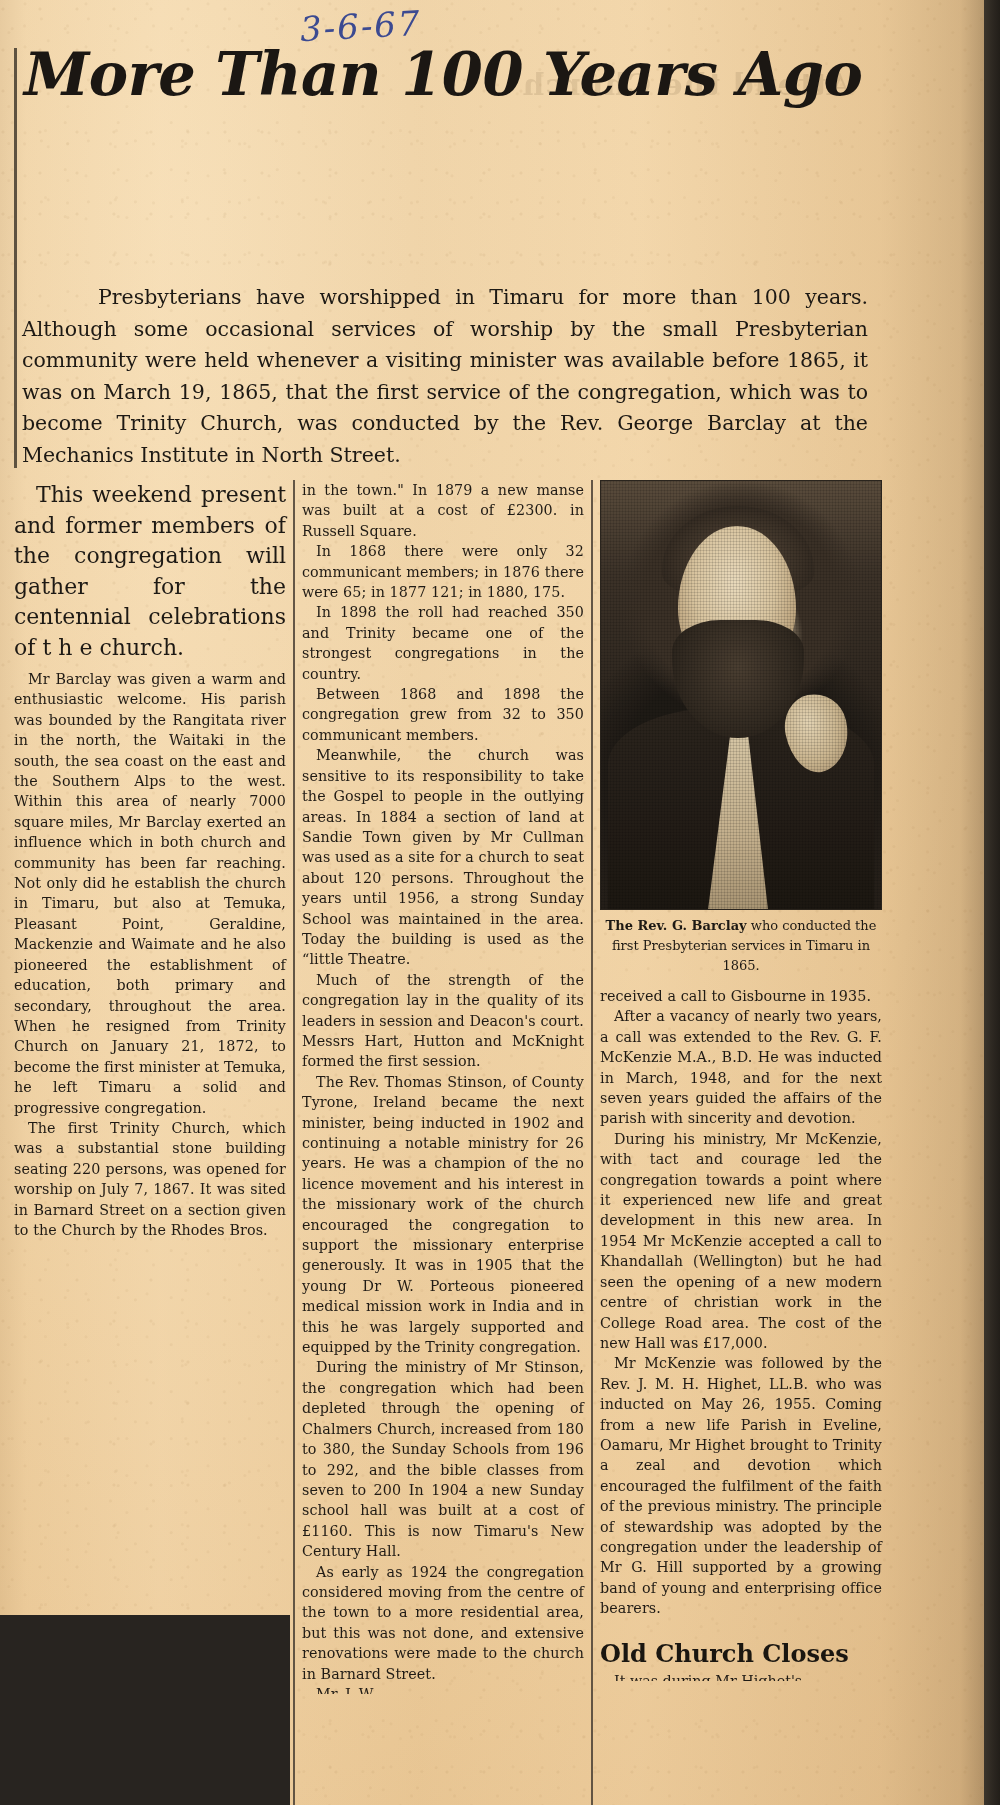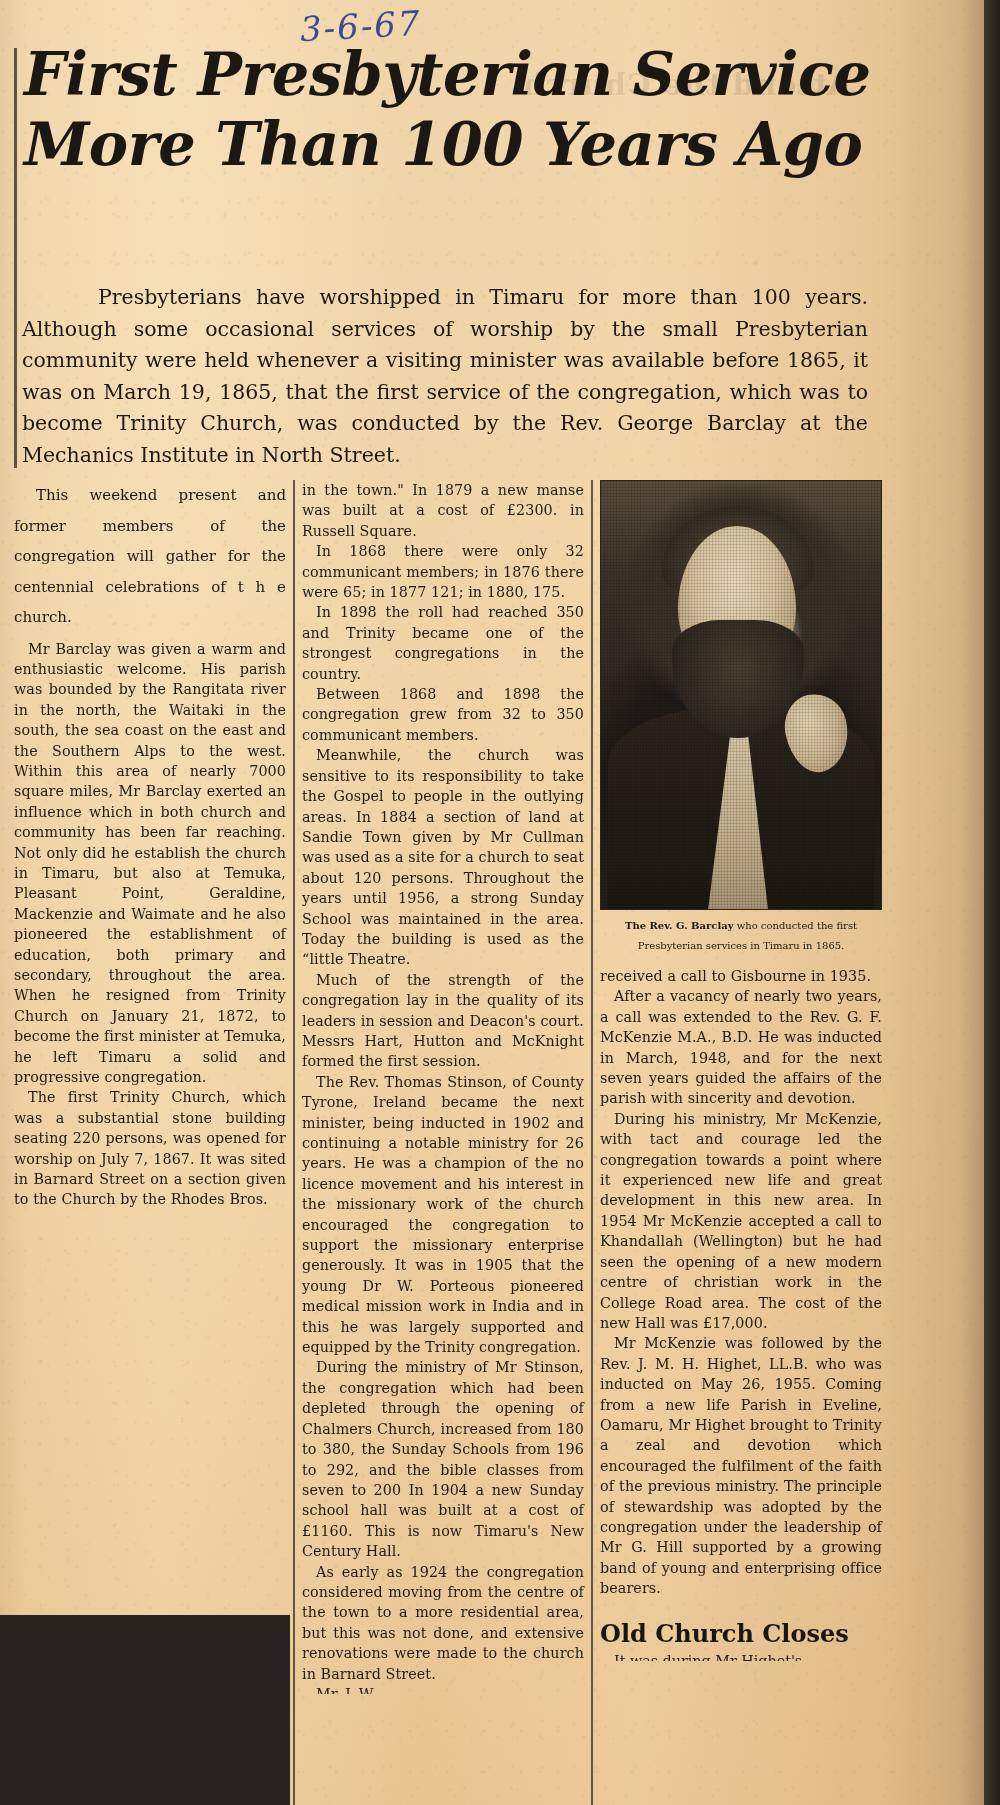--- a/index.html
+++ b/index.html
@@ -103,21 +103,21 @@
   #col2{left:288px;width:282px;}
   #col3{left:586px;width:282px;}
 
   .vrule{position:absolute;top:0;width:2px;height:1325px;background:#4a4034;opacity:.85;}
   #vrule1{left:279px;}
   #vrule2{left:577px;height:1325px;}
 
   
   .intro{
     font-family:"DejaVu Serif", serif;
-    font-size:15px;
+    font-size:22px;
     line-height:30.5px;
     color:#1d1914;
     text-align:justify;
     text-indent:22px;
     margin:0 0 6px 0;
   }
   
   .bp{
     font-family:"DejaVu Serif", serif;
     font-size:14.3px;
@@ -189,21 +189,21 @@
     background-image:radial-gradient(circle, rgba(0,0,0,.40) 0 .8px, rgba(0,0,0,0) 1.2px);
     background-size:3px 3px;
     mix-blend-mode:multiply;
     opacity:.55;
   }
   #photoborder{position:absolute;inset:0;border:1px solid #2a241d;}
 
   
   #caption{
     font-family:"DejaVu Serif", serif;
-    font-size:10px;
+    font-size:13px;
     line-height:20px;
     color:#1d1914;
     text-align:center;
     margin:4px 0 10px 0;
   }
   #caption b{font-weight:bold;}
 
   
   .subhead{
     font-family:"DejaVu Serif", serif;
@@ -240,21 +240,20 @@
   <div id="ghost">Attend the Church</div>
 
   <div id="tone"></div>
   <div id="grain"></div>
 
   <div id="handdate">3-6-67</div>
 
   <div id="headrule"></div>
 
   <div id="headline">
-    <span class="hl">First Presbyterian Service</span>
     <span class="hl">More Than 100 Years Ago</span>
   </div>
 
   <div id="lead">Presbyterians have worshipped in Timaru for more than 100 years. Although some occasional services of worship by the small Presbyterian community were held whenever a visiting minister was available before 1865, it was on March 19, 1865, that the first service of the congregation, which was to become Trinity Church, was conducted by the Rev. George Barclay at the Mechanics Institute in North Street.</div>
 
   <div id="cols">
 
     <div class="vrule" id="vrule1"></div>
     <div class="vrule" id="vrule2"></div>
 

